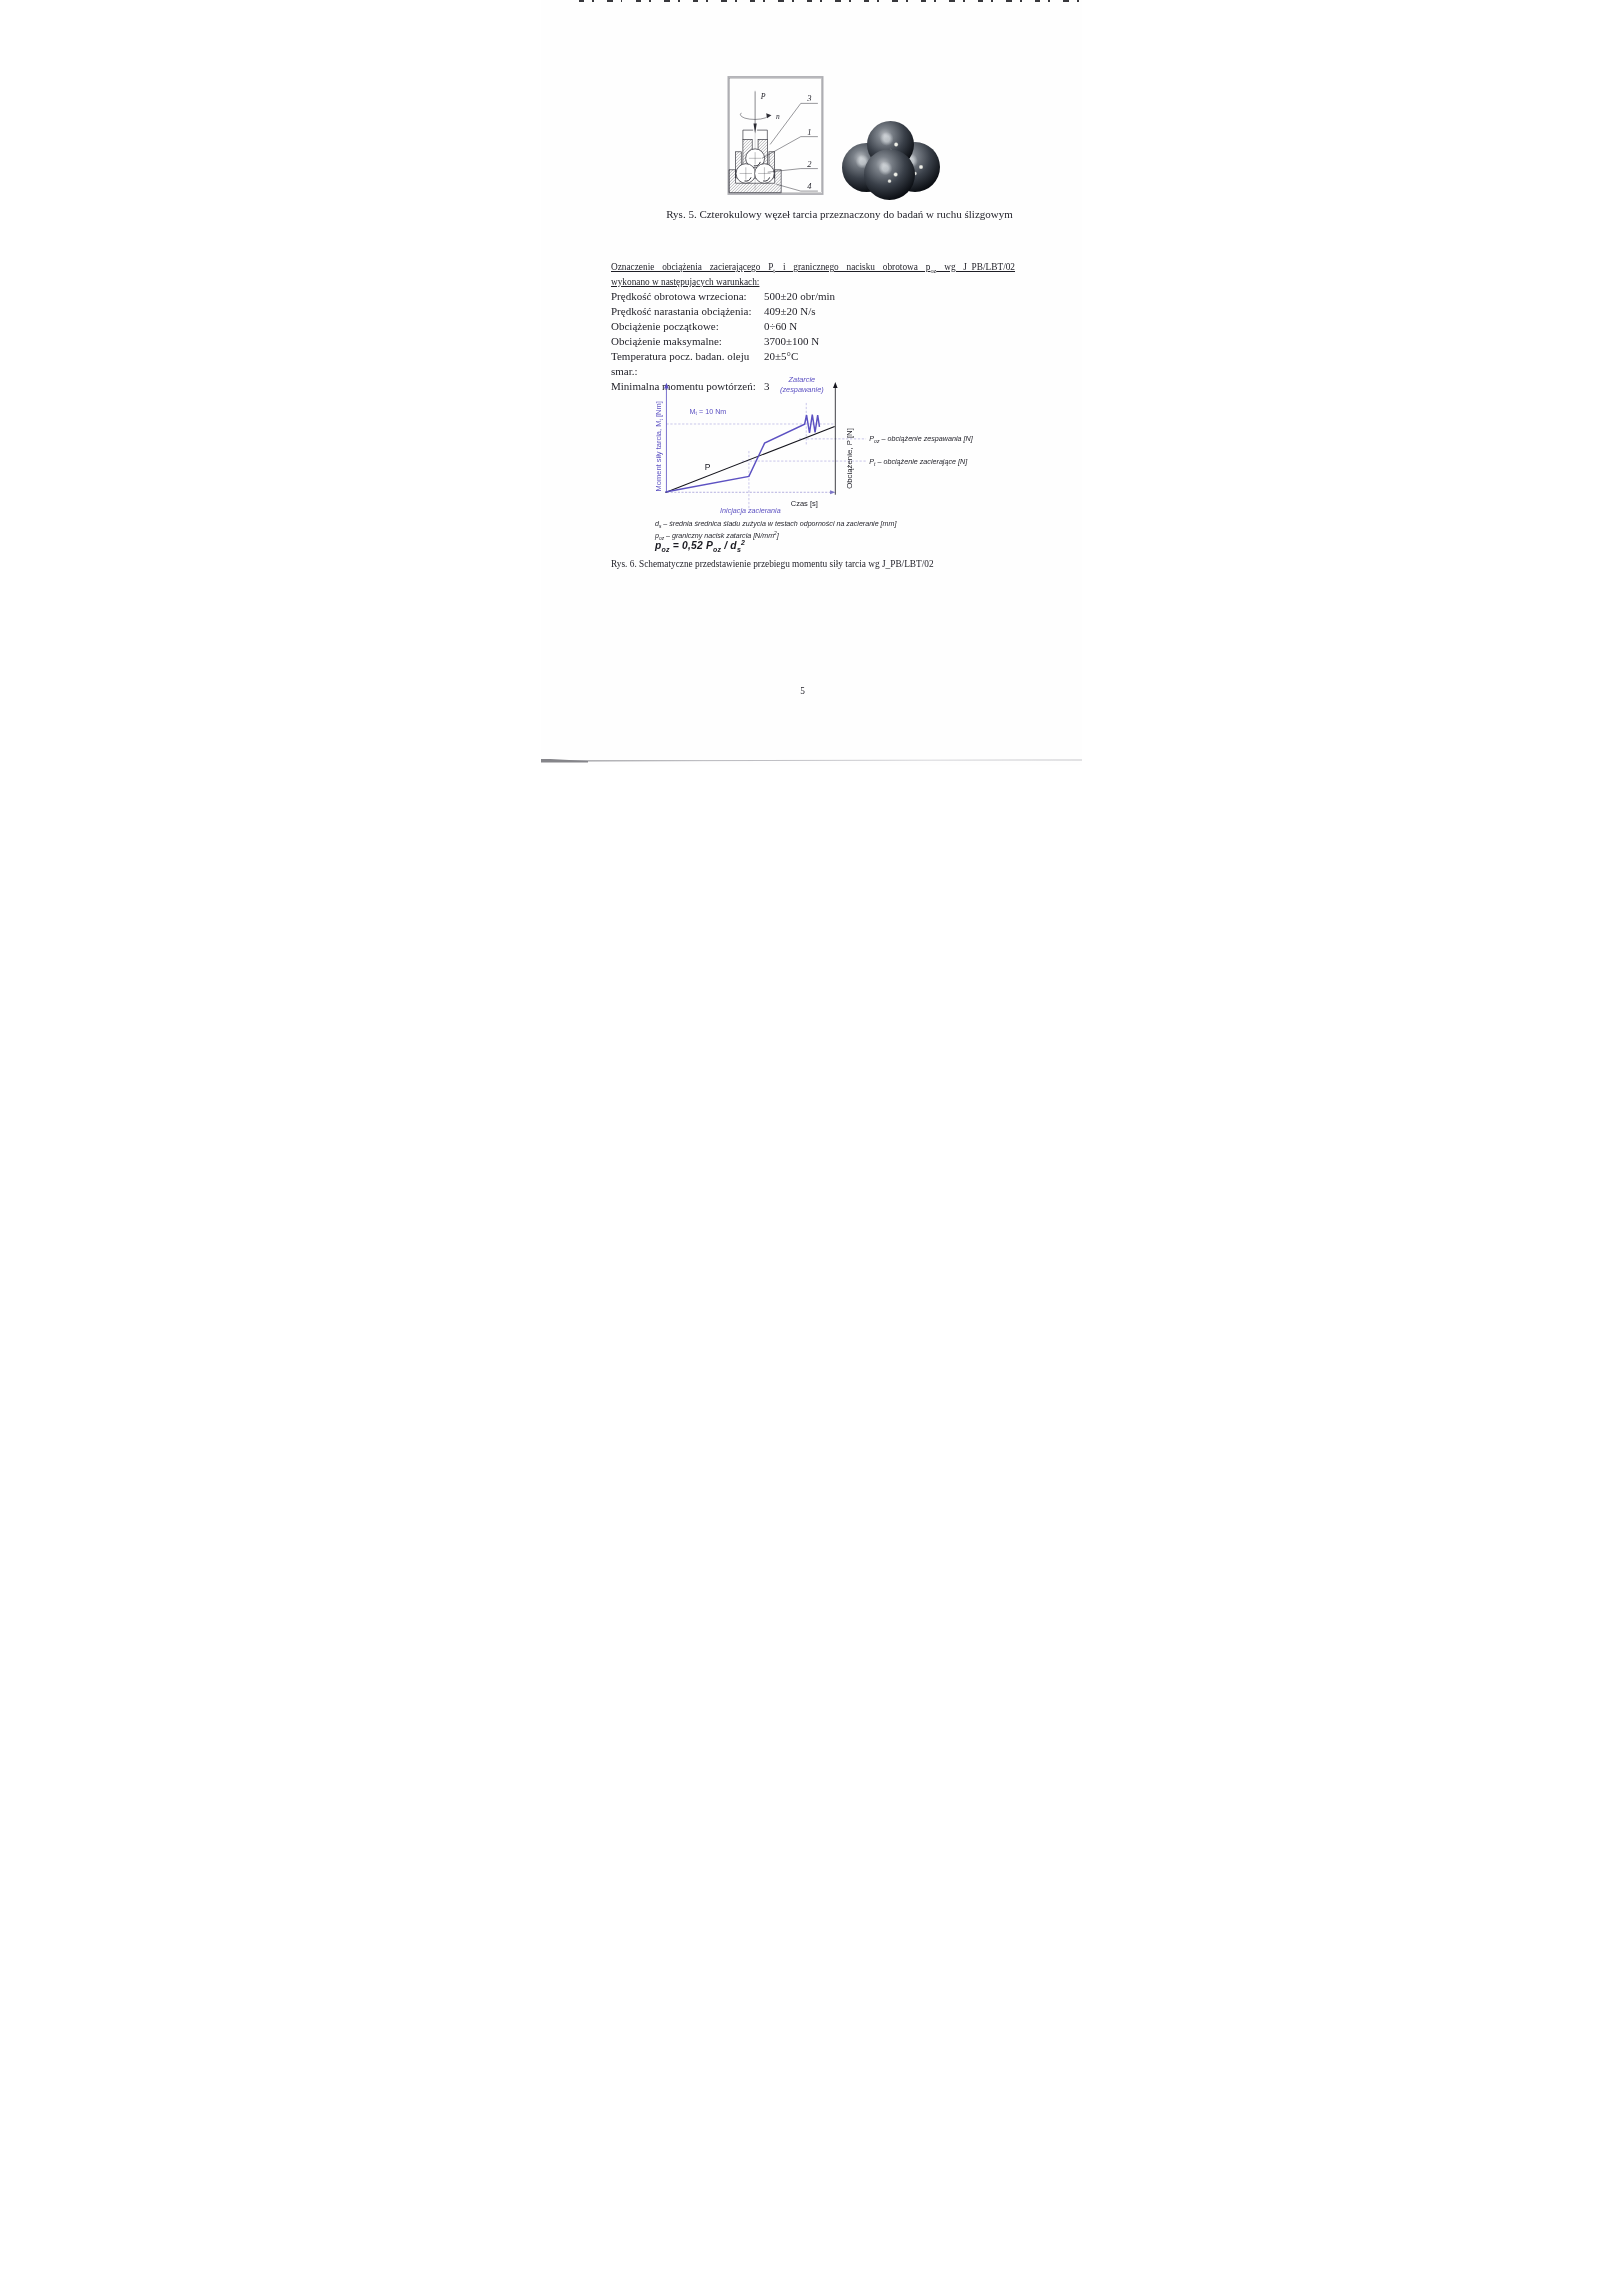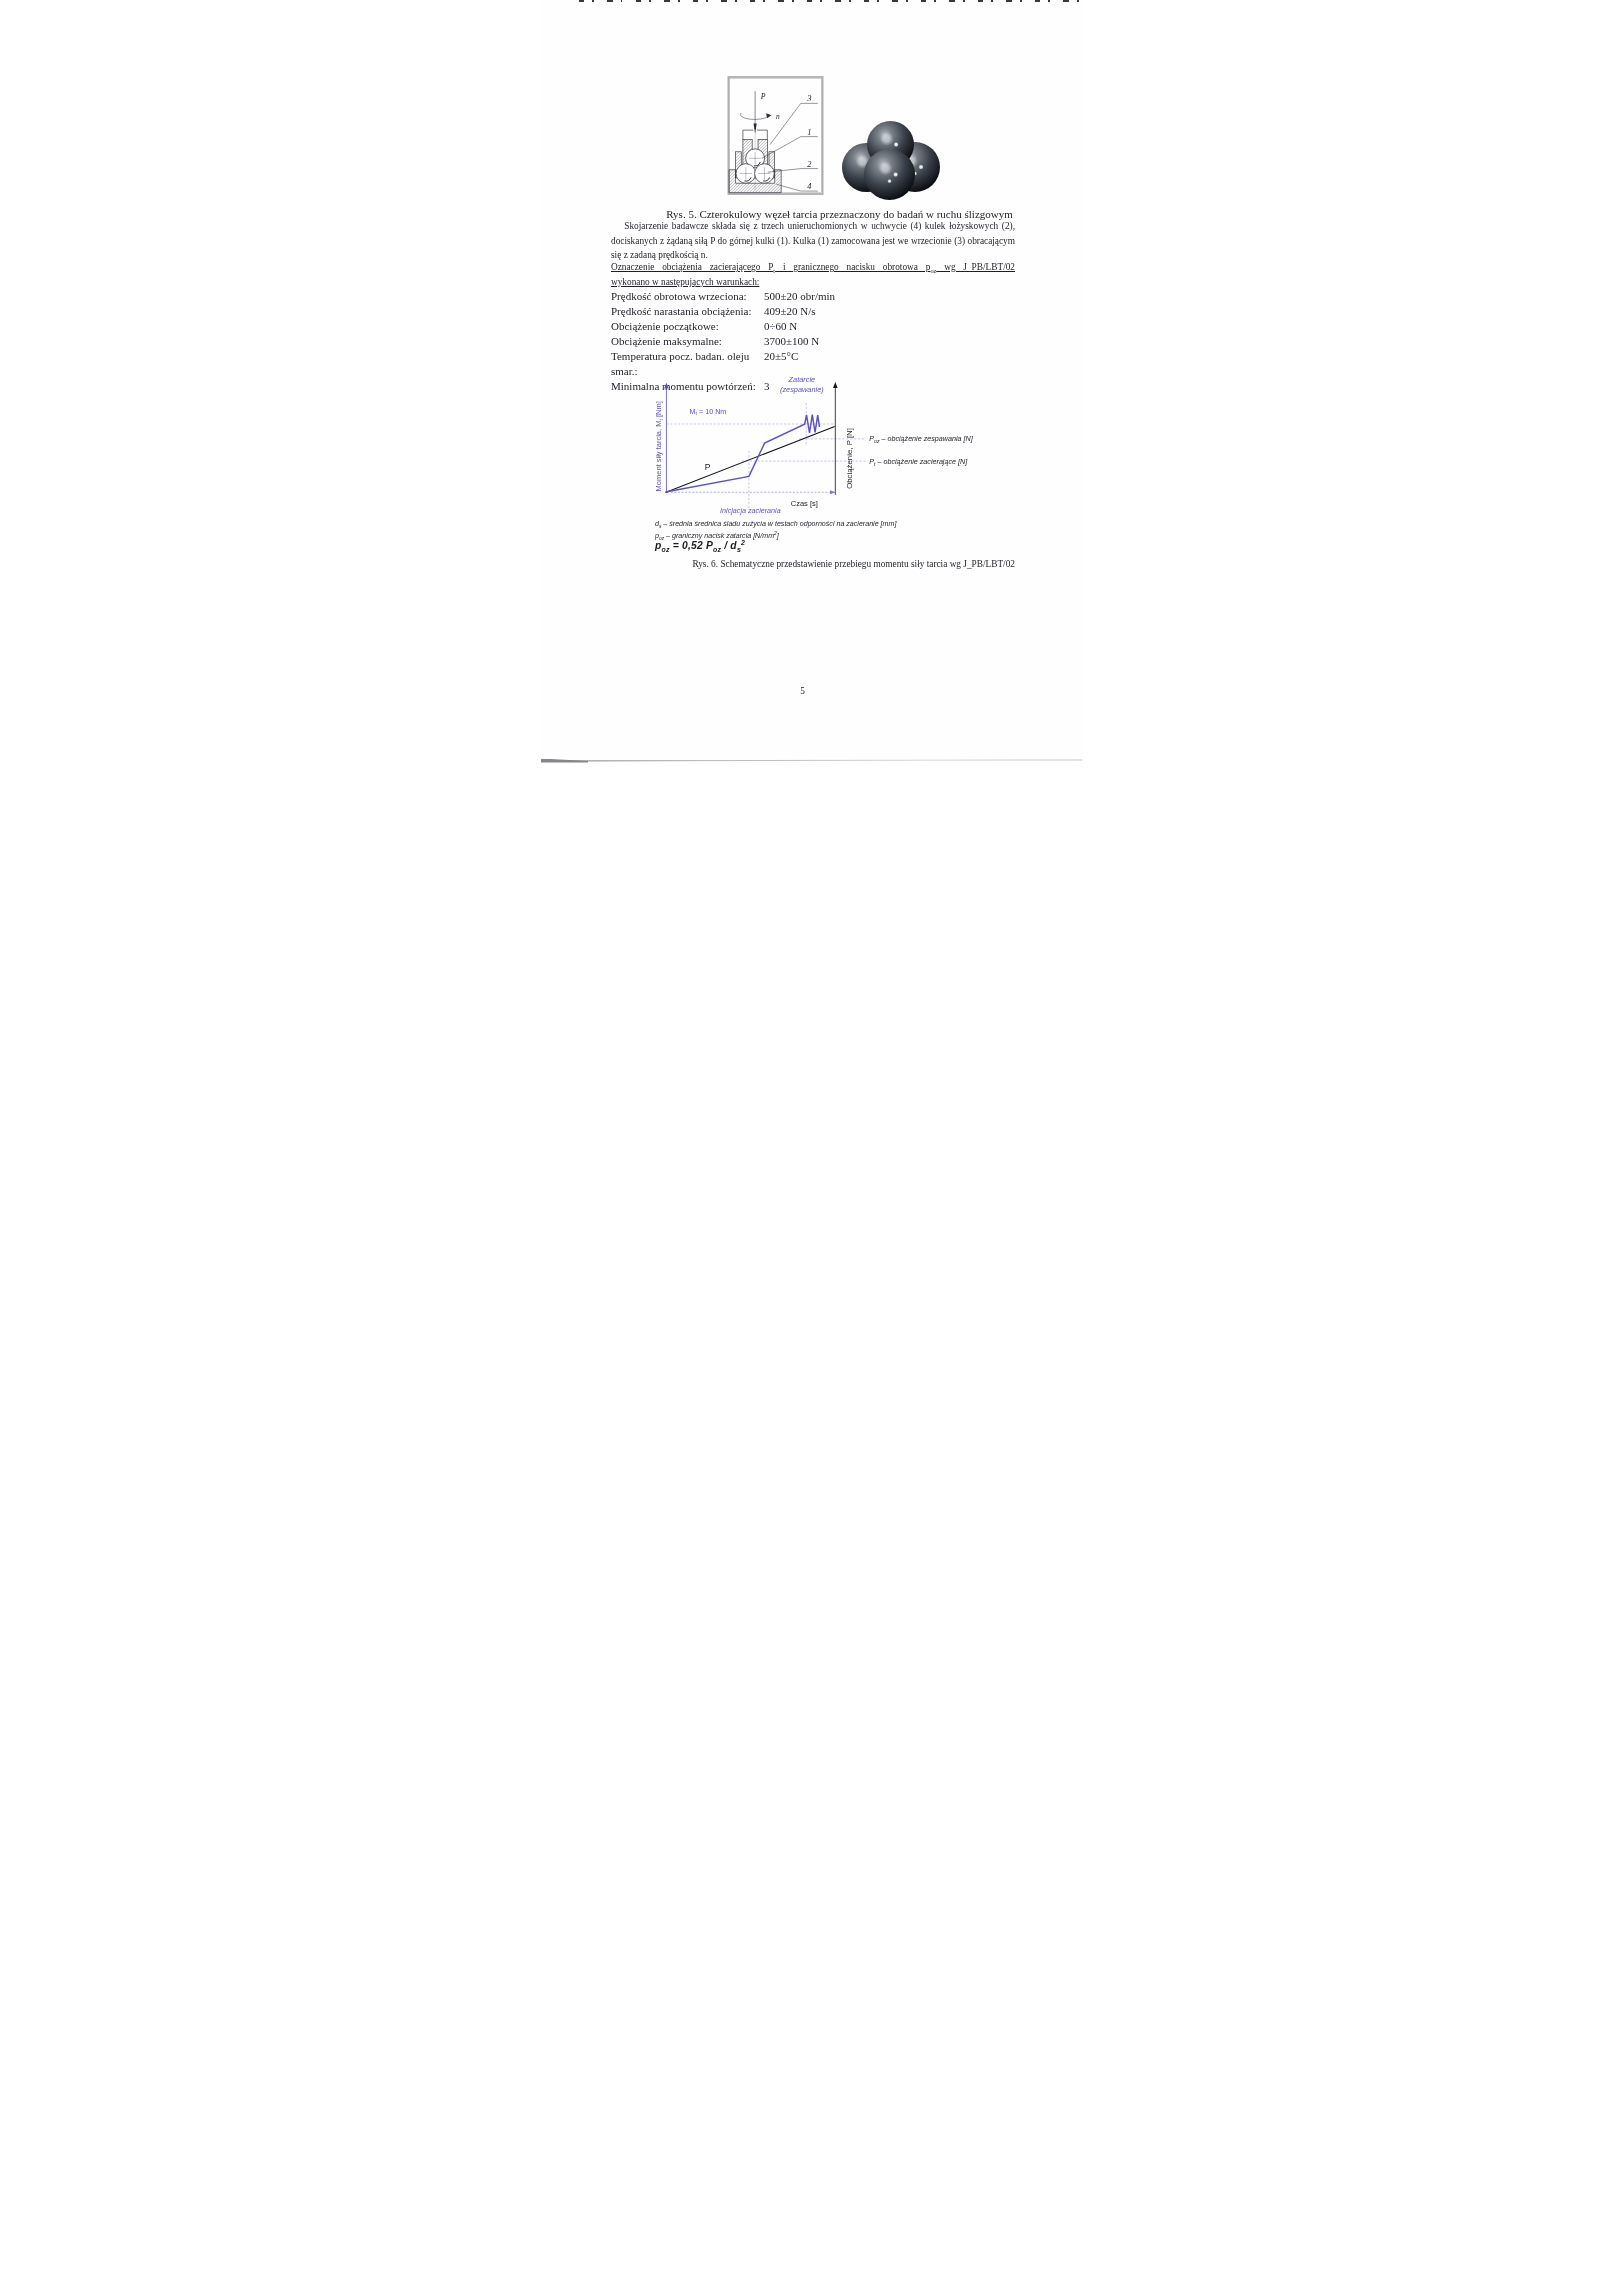--- a/index.html
+++ b/index.html
@@ -59,21 +59,21 @@
     position:absolute; left:114px; width:373px;
     font-family:"Liberation Sans", sans-serif; font-style:italic;
     font-size:7.1px; line-height:9.8px; color:#26262e;
   }
   .defs.d1{top:520px;} .defs.d2{top:532px;}
   .formula{
     position:absolute; left:114px; top:540px;
     font-family:"Liberation Sans", sans-serif; font-style:italic; font-weight:bold;
     font-size:10.3px; color:#1b1b22; letter-spacing:0.2px;
   }
-  .caption6{position:absolute; left:70px; top:559px; width:404px; text-align:right; font-size:9.3px;}
+  .caption6{position:absolute; left:70px; top:559px; width:404px; text-align:left; font-size:9.3px;}
   .pagenum{position:absolute; left:0; top:686px; width:100%; text-align:center; font-size:9.3px;}
   .pagenum span{display:inline-block; transform:translateX(-8.8px);}
 </style>
 </head>
 <body>
 
 <div class="page">
 
   <div class="scan-top"></div>
 
@@ -147,21 +147,20 @@
 
   <div class="photo">
     <div class="ball left"></div>
     <div class="ball right"></div>
     <div class="ball top"></div>
     <div class="ball front"></div>
   </div>
 
   <div class="caption5">Rys. 5. Czterokulowy węzeł tarcia przeznaczony do badań w ruchu ślizgowym</div>
 
-  <div class="para">Skojarzenie badawcze składa się z trzech unieruchomionych w uchwycie (4) kulek łożyskowych (2), dociskanych z żądaną siłą P do górnej kulki (1). Kulka (1) zamocowana jest we wrzecionie (3) obracającym się z zadaną prędkością n.</div>
 
   <div class="cond-heading">
     <span class="l1"><span>Oznaczenie obciążenia zacierającego P</span><sub>t</sub><span> i granicznego nacisku obrotowa p</span><sub>oz</sub><span> wg J_PB/LBT/02</span></span><span class="l2">wykonano w następujących warunkach:</span>
   </div>
 
   <div class="cond-rows">
     <div class="cond-row">
       <span class="lbl">Prędkość obrotowa wrzeciona:</span>
       <span class="val">500±20 obr/min</span>
     </div>

